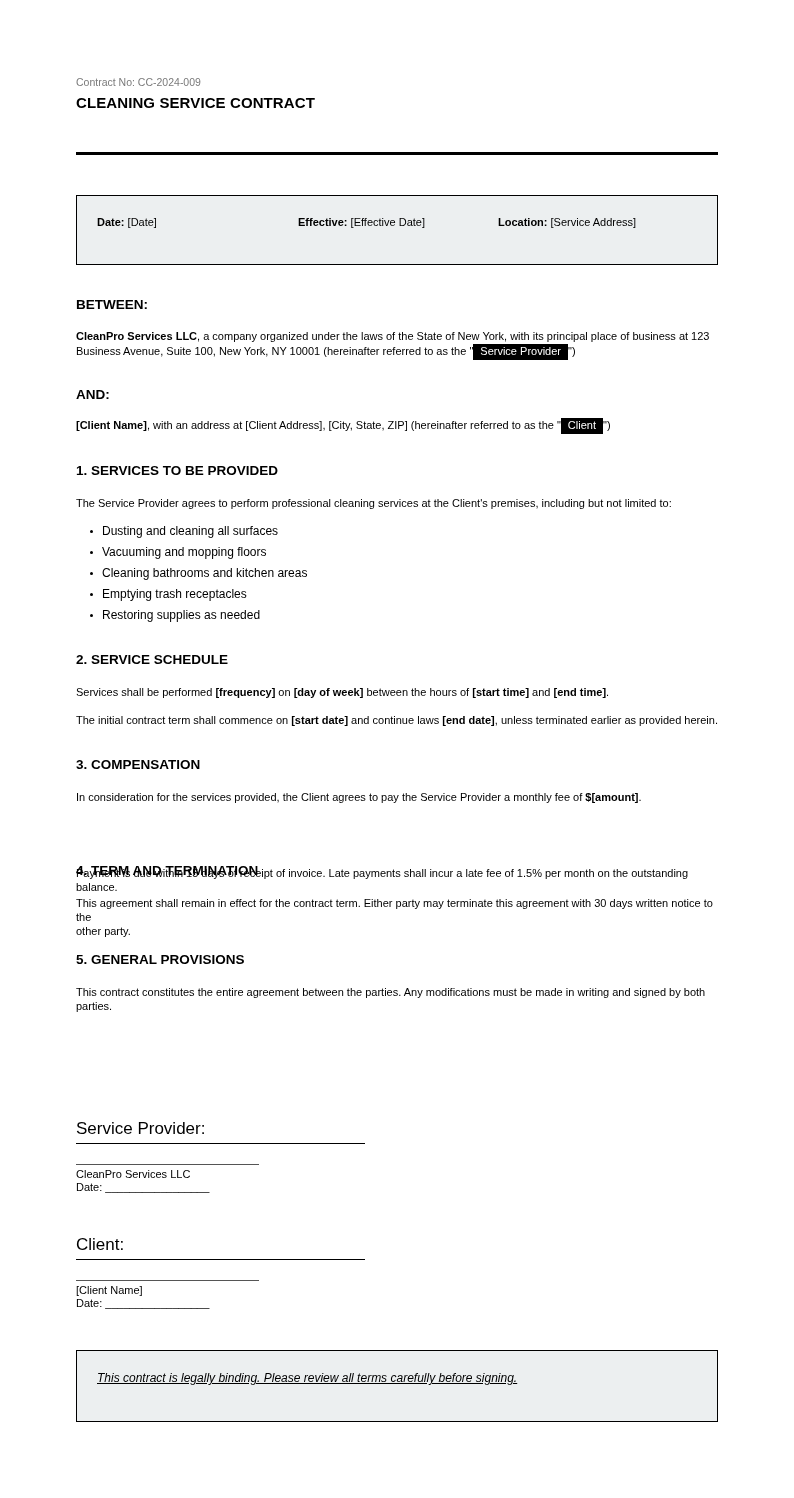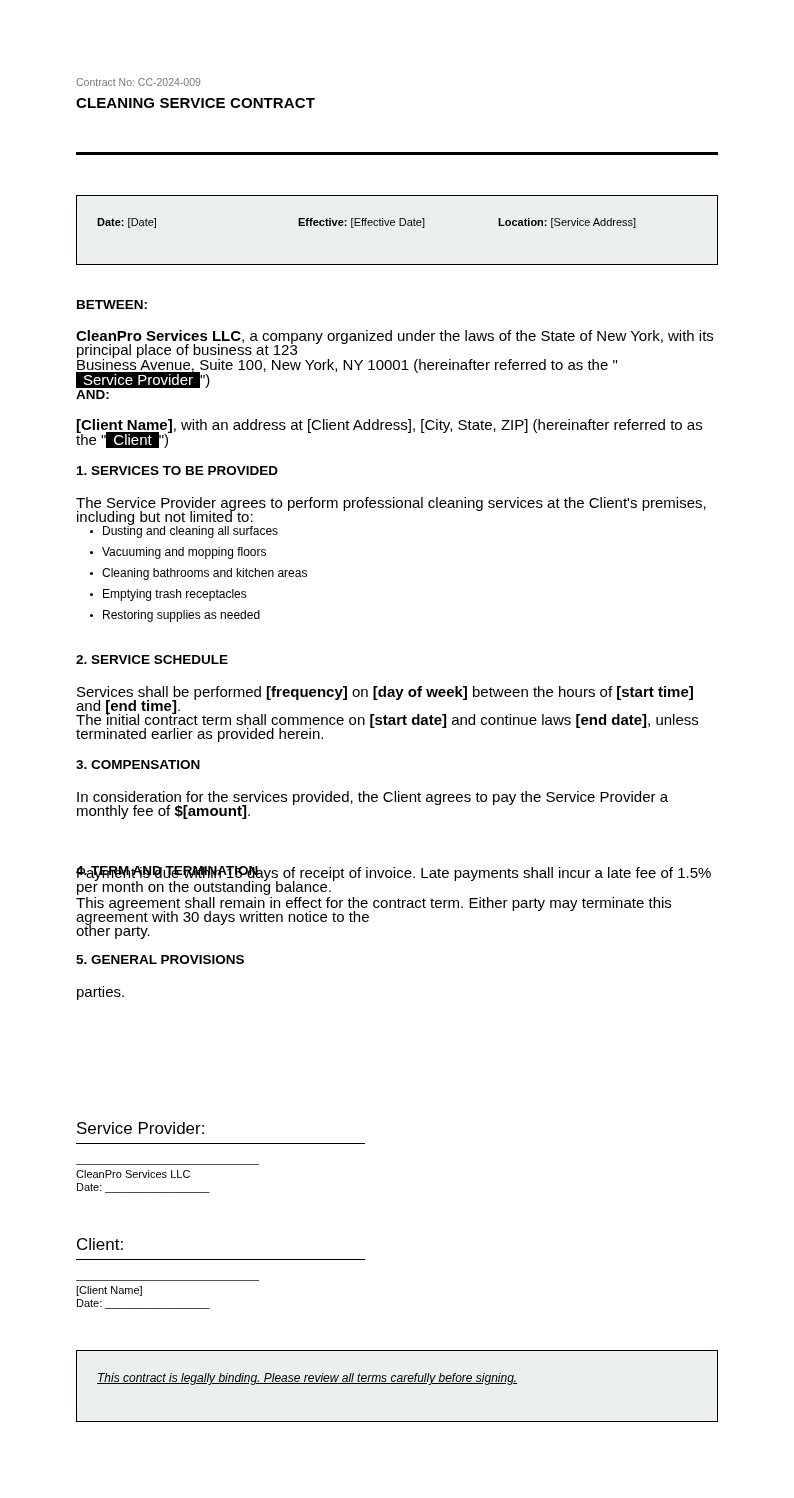--- a/index.html
+++ b/index.html
@@ -21,21 +21,21 @@
     .title-rule { top: 152px; left: 0; width: 642px; height: 3px; background: #000; }
 
     .info-box {
       top: 195px; left: 0; width: 640px; height: 68px;
       background: #eceff0; border: 1px solid #000;
     }
     .info-item { position: absolute; top: 20px; font-size: 11px; }
     .info-item b { font-weight: bold; }
 
     .h2 { font-size: 13.5px; font-weight: bold; }
-    .p { font-size: 15px; width: 642px; line-height: 14px; }
+    .p { font-size: 11px; width: 642px; line-height: 14px; }
     .hl {
       background: #000; color: #fff; padding: 1px 7px 2px 7px; display: inline-block; line-height: 13px;
     }
     ul.services { list-style: none; margin: 0; padding: 0; }
     ul.services li { position: absolute; left: 26px; font-size: 12px; }
     ul.services li::before {
       content: ""; position: absolute; left: -12px; top: 6px; width: 3px; height: 3px; background: #000; border-radius: 50%;
     }
 
     .sig-label { font-size: 17px; font-weight: normal; margin-top: 40px; }
@@ -106,20 +106,21 @@
   <div class="abs p" style="top:866px;left:0;">Payment is due within 15 days of receipt of invoice. Late payments shall incur a late fee of 1.5% per month on the outstanding balance.</div>
 
   <div class="abs h2" style="top:863px;left:0;">4. TERM AND TERMINATION</div>
   <div class="abs p" style="top:896px;left:0;">
     <div>This agreement shall remain in effect for the contract term. Either party may terminate this agreement with 30 days written notice to the</div>
     <div>other party.</div>
   </div>
 
   <div class="abs h2" style="top:952px;left:0;">5. GENERAL PROVISIONS</div>
   <div class="abs p" style="top:985px;left:0;">
+    <div>This contract constitutes the entire agreement between the parties. Any modifications must be made in writing and signed by both</div>
     <div>parties.</div>
   </div>
 
   <div class="abs sig-label" style="top:1078px;left:0;">Service Provider:</div>
   <div class="abs sig-rule" style="top:1143px;left:0;"></div>
   <div class="abs underscore-line" style="top:1164px;left:0;"></div>
   <div class="abs sig-text" style="top:1168px;left:0;">CleanPro Services LLC</div>
   <div class="abs sig-text" style="top:1181px;left:0;">Date: _________________</div>
   <div class="abs sig-label" style="top:1194px;left:0;">Client:</div>
   <div class="abs sig-rule" style="top:1259px;left:0;"></div>

